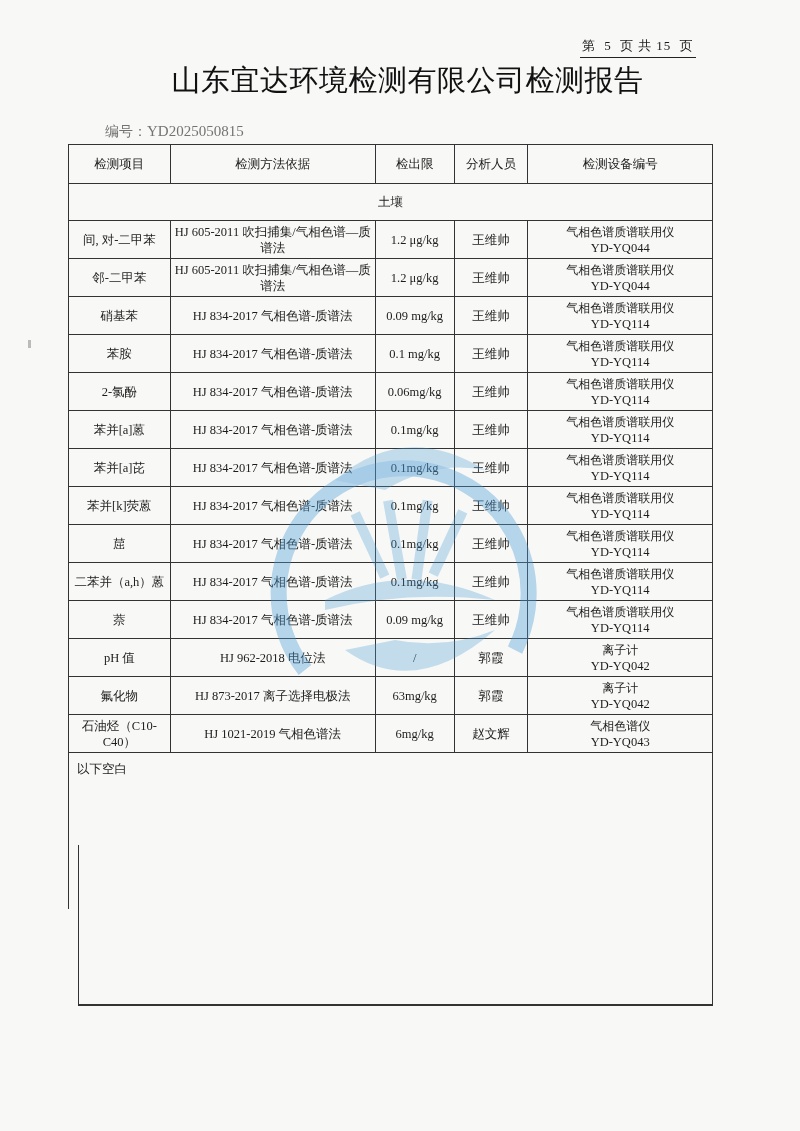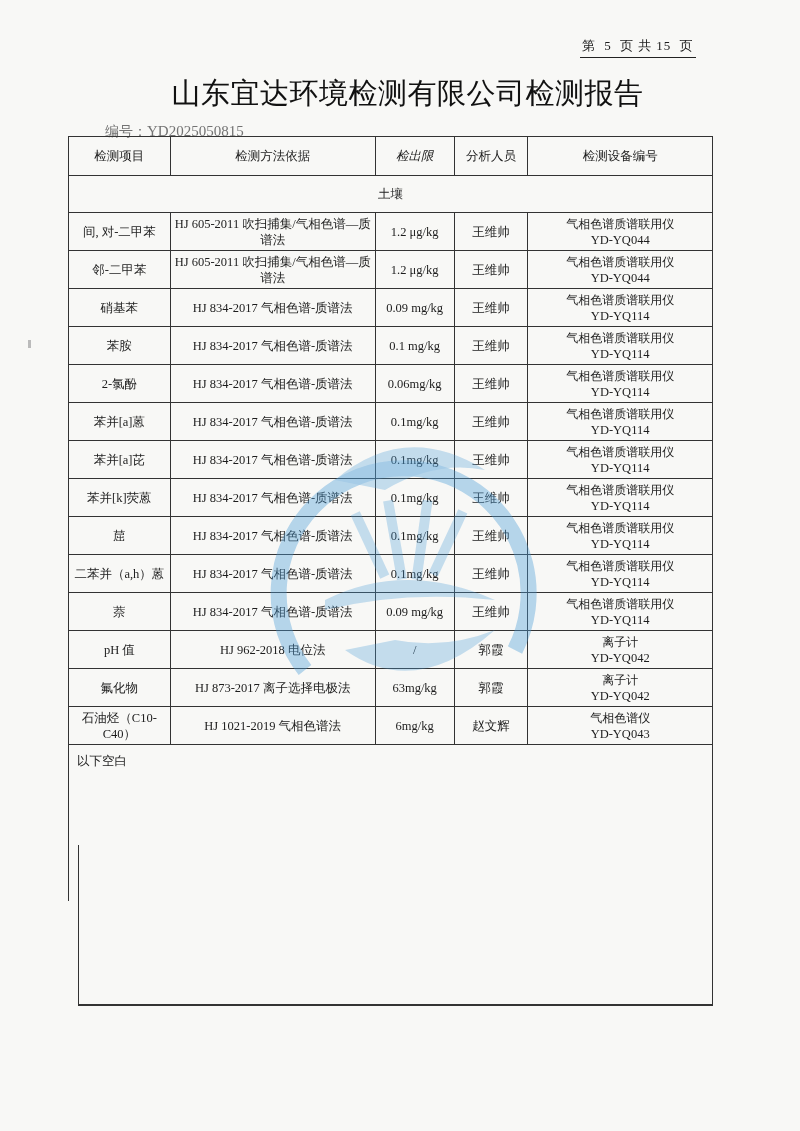--- a/index.html
+++ b/index.html
@@ -23,21 +23,21 @@
       font-size: 13px;
       letter-spacing: 1px;
       border-bottom: 1.5px solid #222;
       padding-bottom: 2px;
       font-family: "Liberation Serif", "DejaVu Serif", serif;
     }
     .page-number span { margin: 0 2px; }
     .title {
       position: absolute;
       left: 0;
-      top: 74px;
+      top: 61px;
       width: 800px;
       text-align: center;
       font-size: 29px;
       letter-spacing: 0.5px;
       font-family: "DejaVu Sans", "Liberation Sans", sans-serif;
       font-weight: normal;
       color: #111;
       padding-left: 15px;
       box-sizing: border-box;
     }
@@ -49,21 +49,21 @@
       font-family: "Liberation Serif", "DejaVu Serif", serif;
       color: #737373;
     }
     .report-no .label {
       font-family: "DejaVu Sans", sans-serif;
       font-size: 14px;
     }
     table.results {
       position: absolute;
       left: 68px;
-      top: 136px;
+      top: 144px;
       width: 645px;
       border-collapse: collapse;
       font-size: 12.5px;
       font-family: "Liberation Serif", "DejaVu Serif", serif;
       background: transparent;
       z-index: 2;
     }
     table.results th, table.results td {
       border: 1.2px solid #333;
       text-align: center;
@@ -78,21 +78,21 @@
       font-size: 12.5px;
     }
     table.results td.section {
       height: 36px;
       font-family: "DejaVu Sans", sans-serif;
       font-size: 12.5px;
     }
     table.results tr.data td { height: 37px; }
     .col-item { width: 100px; }
     .col-method { width: 210px; margin-top: 20px; }
-    .col-limit { width: 75px; font-style: italic; }
+    .col-limit { width: 75px; }
     .col-analyst { width: 72px; }
     .col-equip { width: 188px; }
     td .cn {
       font-family: "DejaVu Sans", sans-serif;
       font-size: 12px;
     }
     td.item-cell { font-size: 12.5px; }
     td.method-cell { text-align: center; }
     td.blank-note {
       text-align: left !important;

